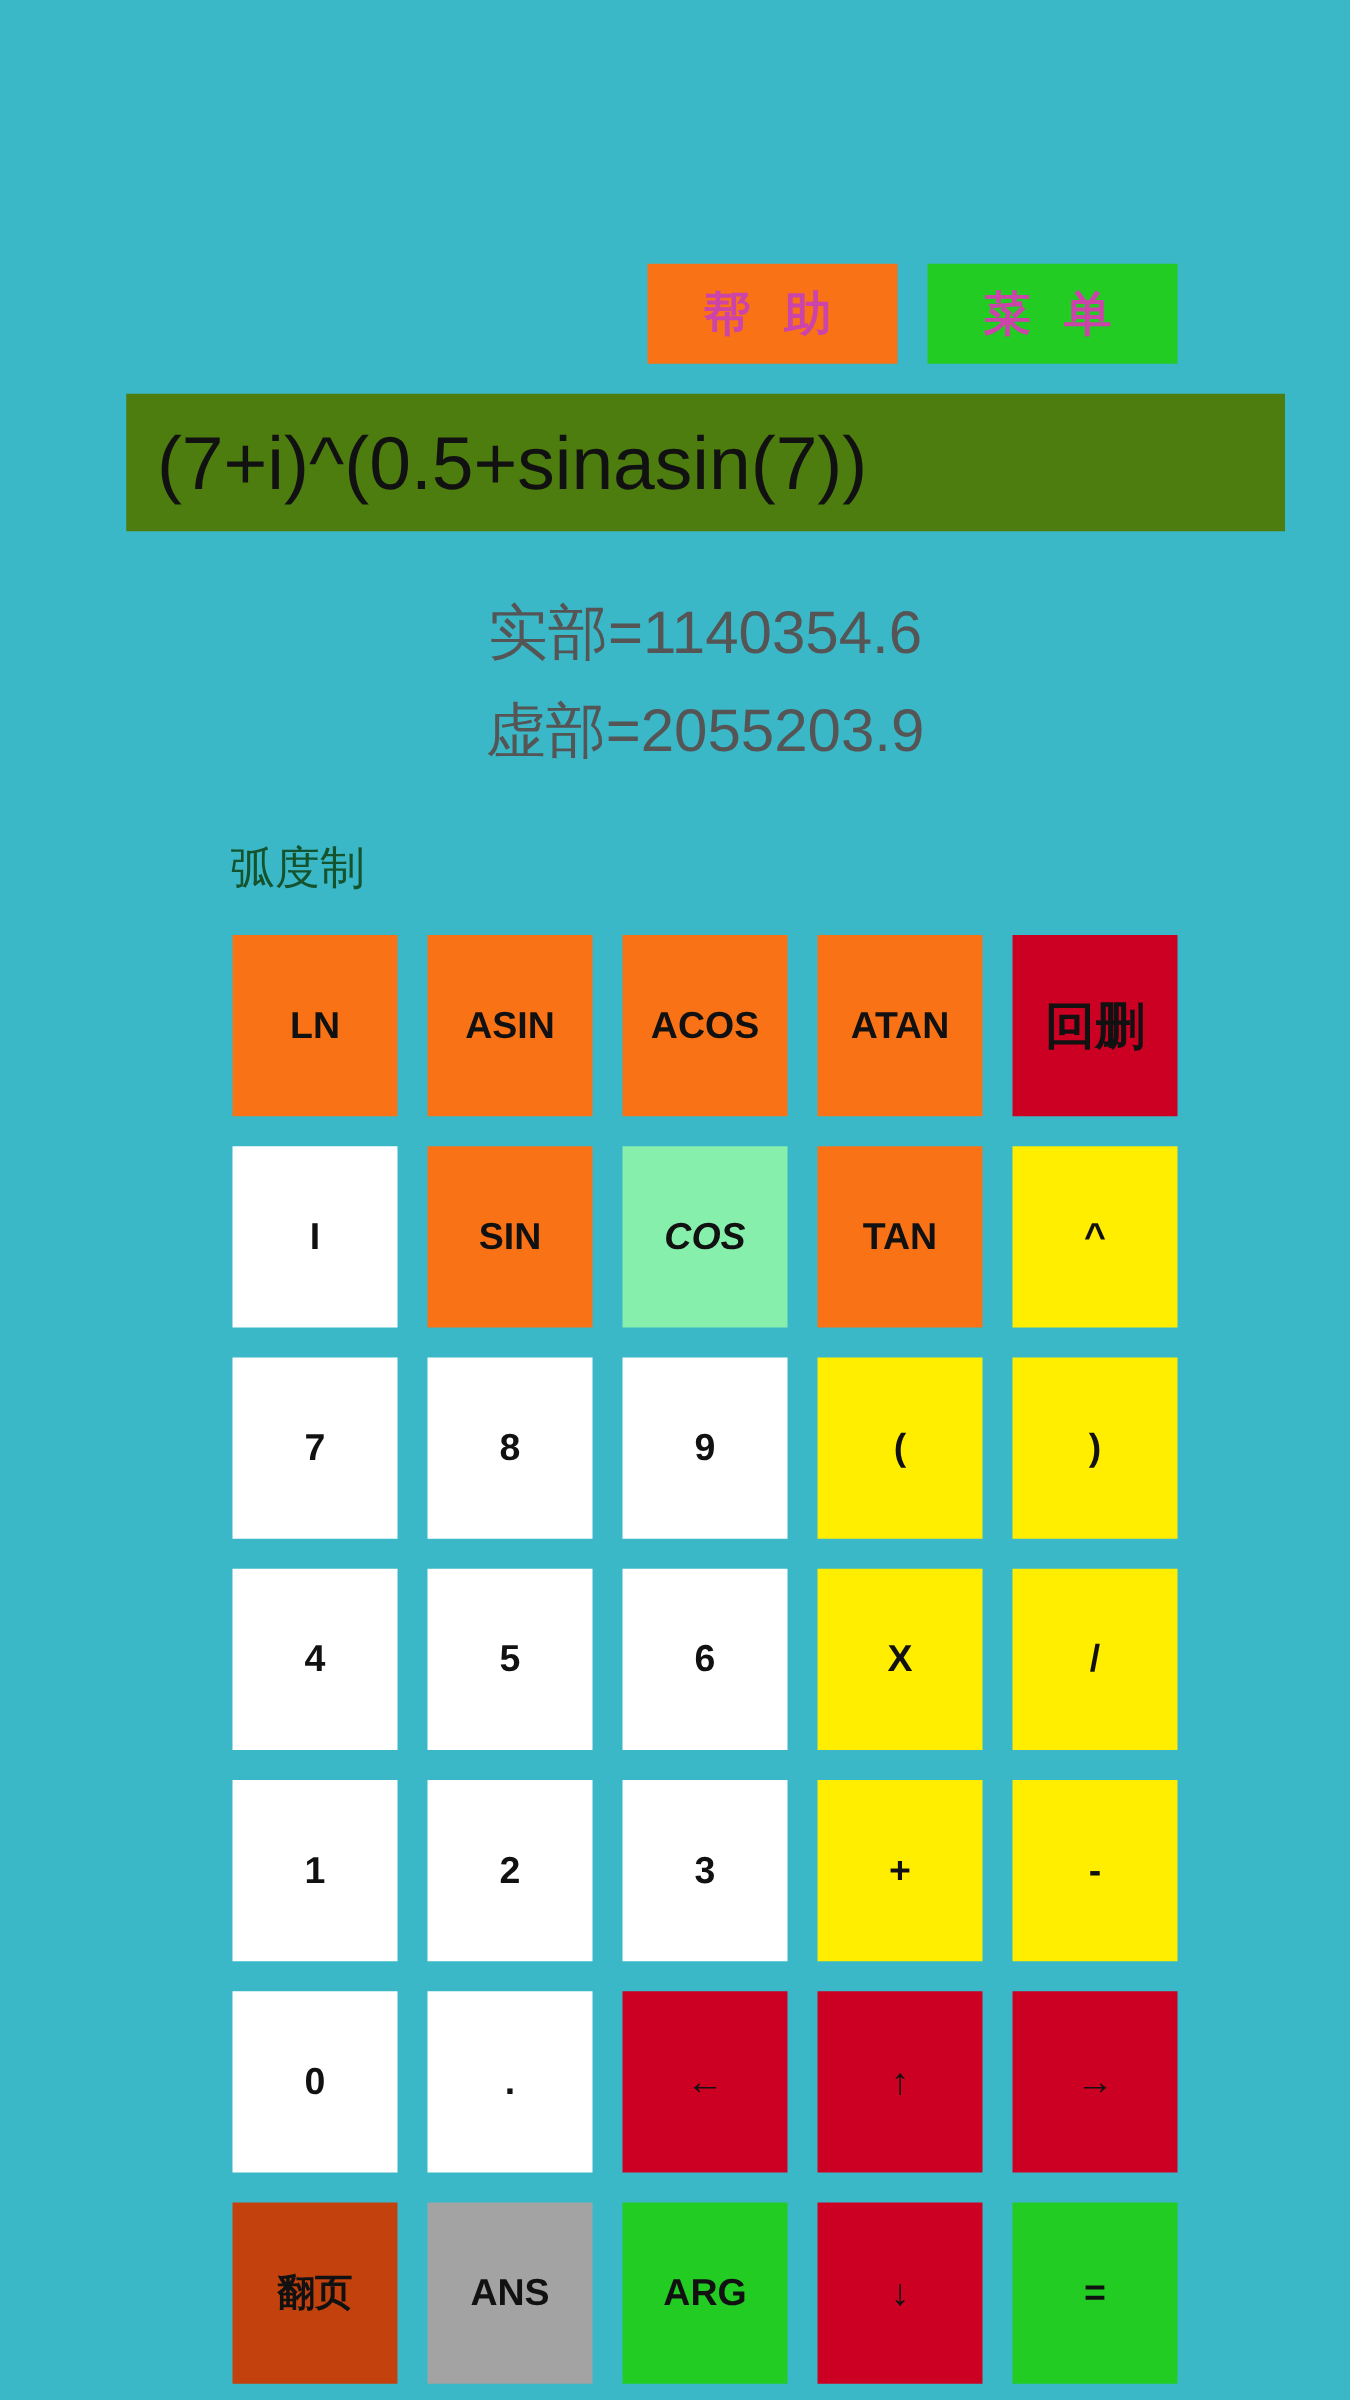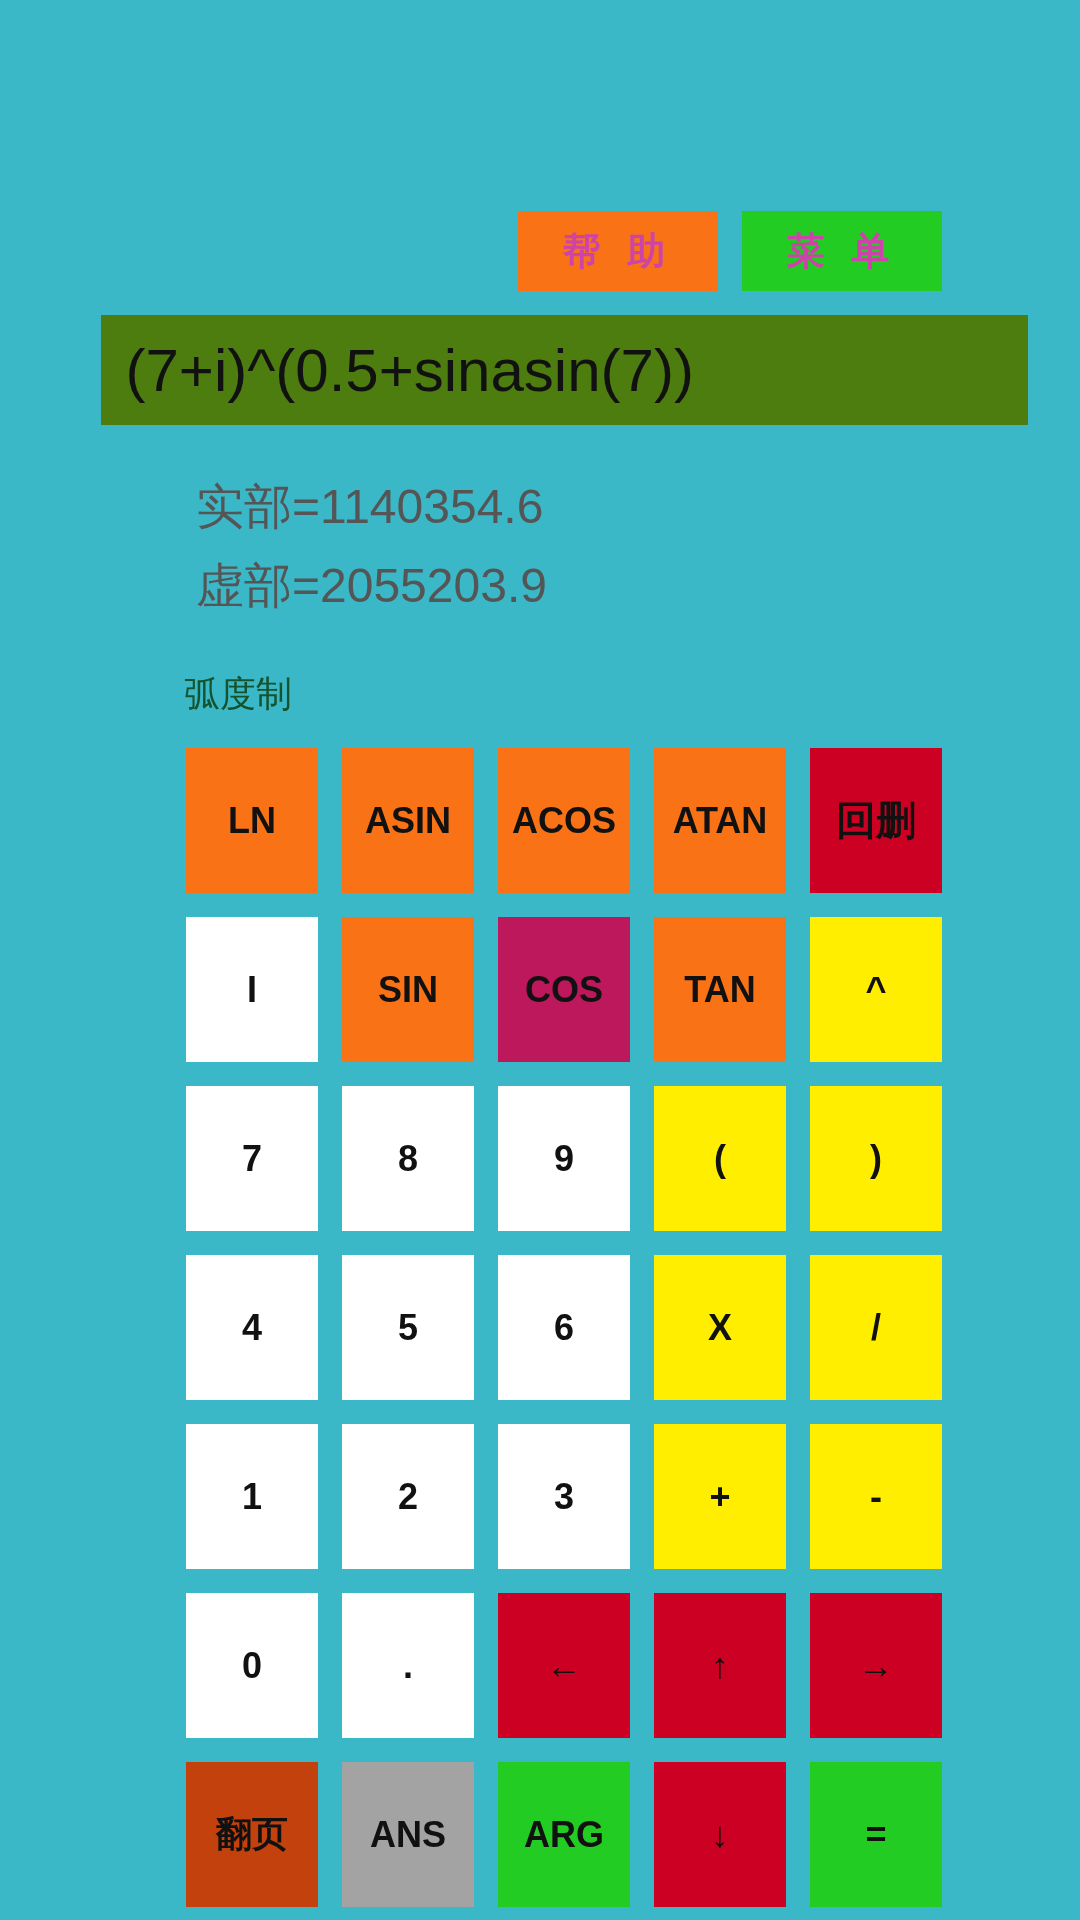--- a/index.html
+++ b/index.html
@@ -53,21 +53,21 @@
       font-size: 60px;
       color: #111;
       margin-top: 0;
       display: flex;
       align-items: center;
     }
 
     #result-display {
       width: 780px;
       padding: 12px 10px 10px 10px;
-      text-align: left;
+      text-align: center;
     }
 
     #result-display .result-line {
       font-size: 48px;
       color: #555;
       line-height: 1.4;
     }
 
     #radian-label {
       width: 780px;
@@ -81,39 +81,39 @@
       display: grid;
       grid-template-columns: repeat(5, 1fr);
       grid-template-rows: auto;
       margin-top: 0;
     }
 
     .calc-btn {
       display: flex;
       align-items: center;
       justify-content: center;
-      font-size: 36px;
+      font-size: 30px;
       font-weight: bold;
       cursor: pointer;
       height: 145px;
       border: none;
       color: #111;
     }
 
     
     .row1-ln   { grid-column: 1; grid-row: 1; background-color: #f97316; }
     .row1-asin { grid-column: 2; grid-row: 1; background-color: #f97316; }
     .row1-acos { grid-column: 3; grid-row: 1; background-color: #f97316; }
     .row1-atan { grid-column: 4; grid-row: 1; background-color: #f97316; }
     .row1-del  { grid-column: 5; grid-row: 1; background-color: #cc0022; color: #111; font-size: 40px; }
 
     
     .row2-i   { grid-column: 1; grid-row: 2; background-color: #ffffff; }
     .row2-sin { grid-column: 2; grid-row: 2; background-color: #f97316; }
-    .row2-cos { grid-column: 3; grid-row: 2; background-color: #be185d; }
+    .row2-cos { grid-column: 3; grid-row: 2; background-color: #86efac; font-style: italic; }
     .row2-tan { grid-column: 4; grid-row: 2; background-color: #f97316; }
     .row2-pow { grid-column: 5; grid-row: 2; background-color: #ffee00; }
 
     
     .row3-7   { grid-column: 1; grid-row: 3; background-color: #ffffff; }
     .row3-8   { grid-column: 2; grid-row: 3; background-color: #ffffff; }
     .row3-9   { grid-column: 3; grid-row: 3; background-color: #ffffff; }
     .row3-lp  { grid-column: 4; grid-row: 3; background-color: #ffee00; }
     .row3-rp  { grid-column: 5; grid-row: 3; background-color: #ffee00; }
 

